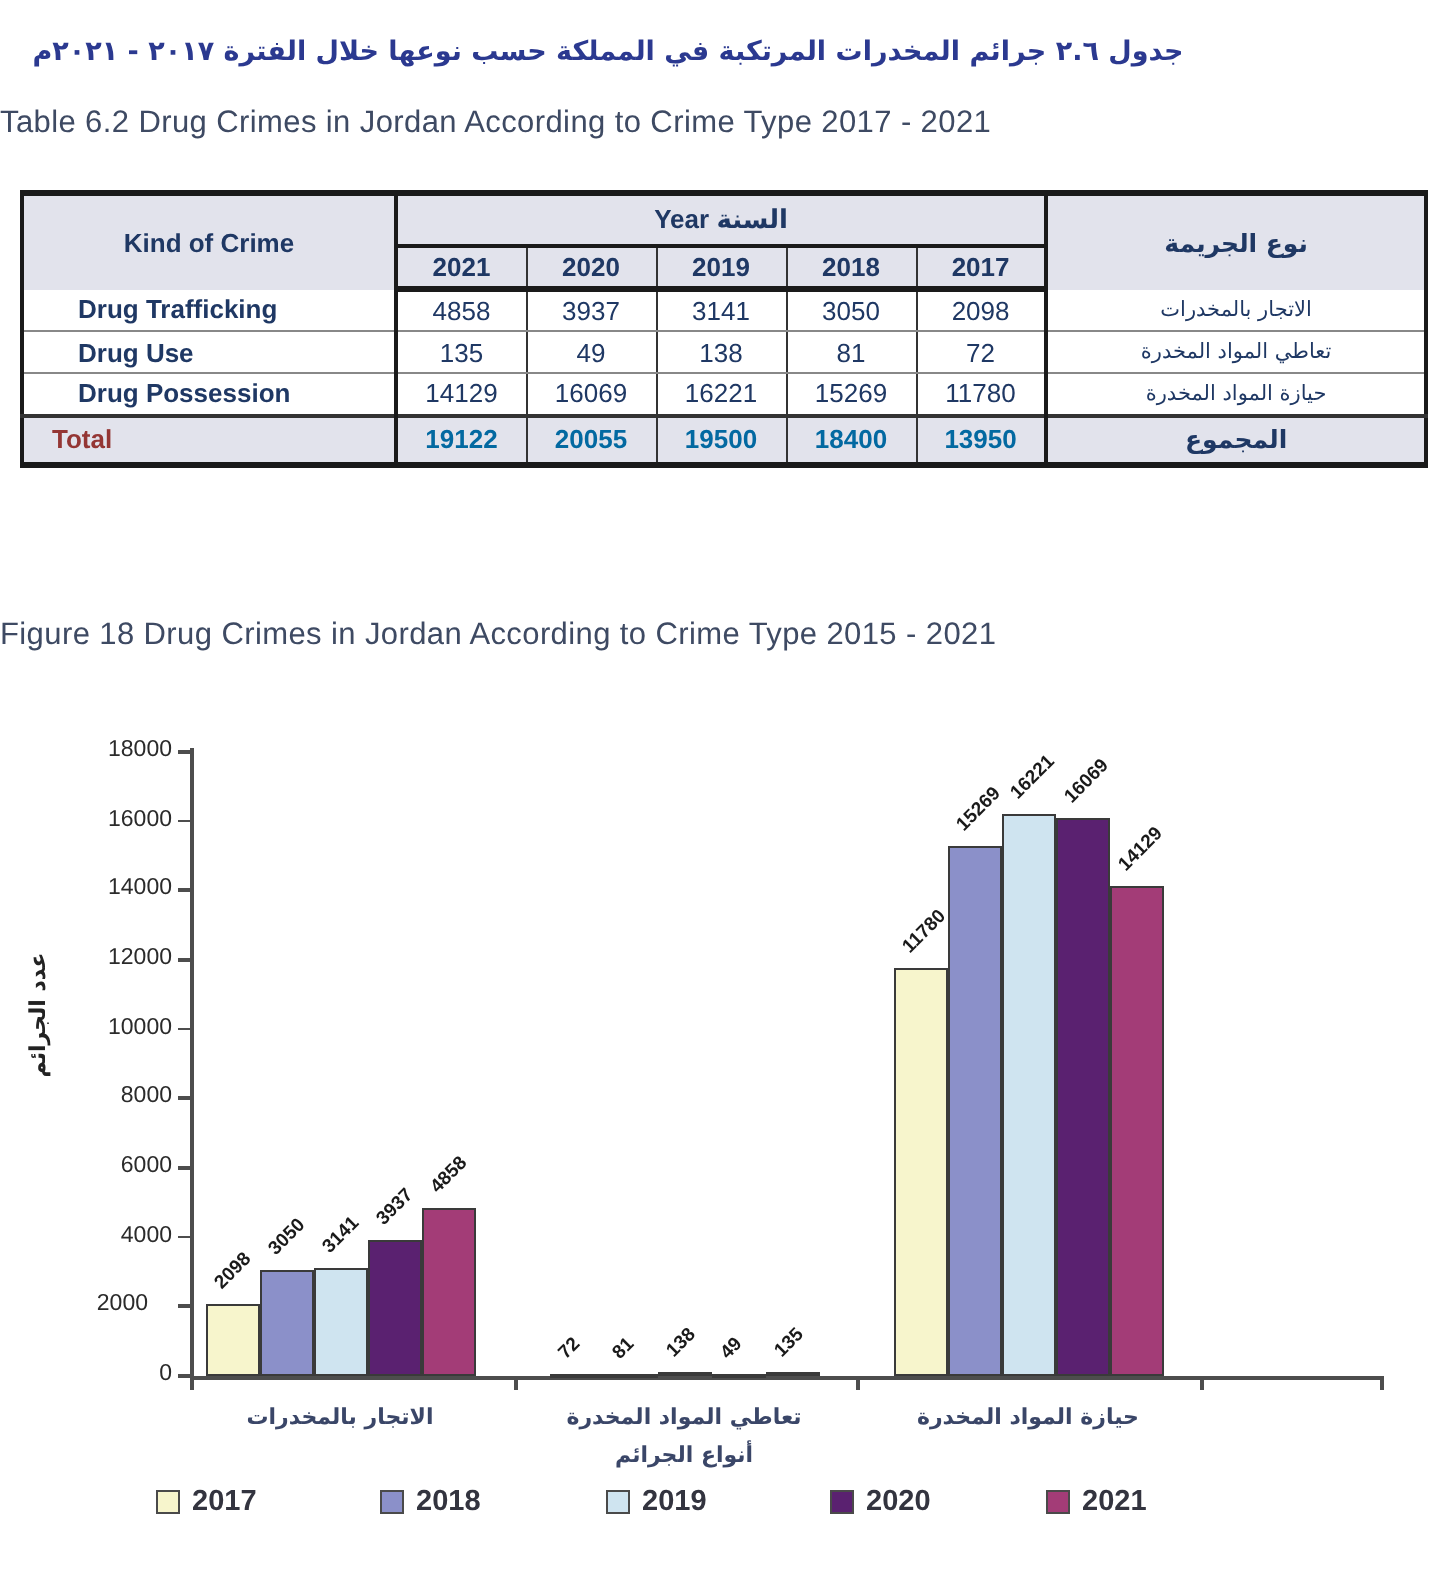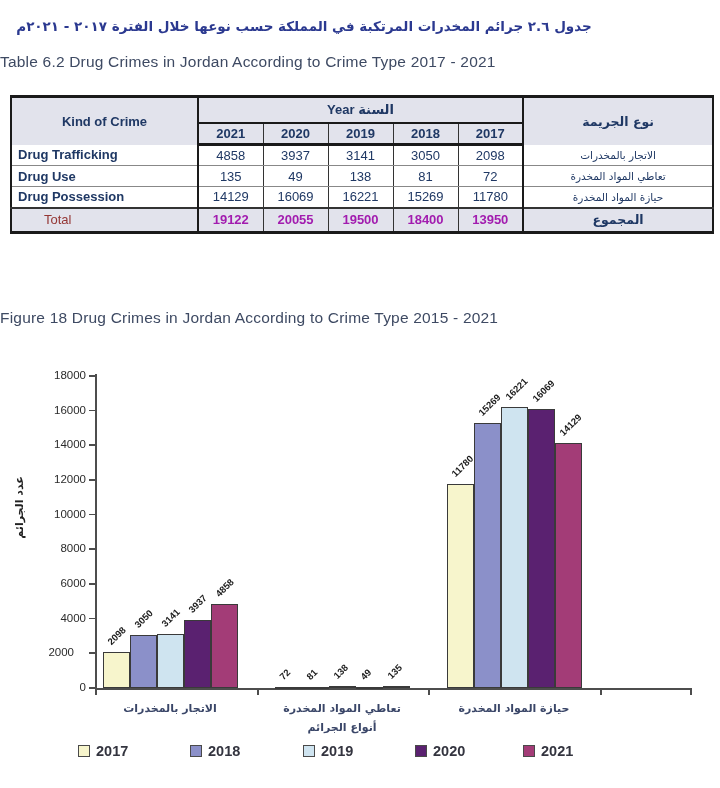--- a/index.html
+++ b/index.html
@@ -31,27 +31,27 @@
   }
   table.data th, table.data td { overflow:hidden; white-space:nowrap; }
   .hdr { background:#E2E3EC; color:#1F3864; font-weight:bold; font-size:13px; text-align:center; }
   th.kind { border-right:2px solid #1a1a1a; height:30px; }
   th.typear { border-left:2px solid #1a1a1a; font-family:"DejaVu Sans",sans-serif; direction:rtl; font-size:12.5px; }
   th.yearhdr { border-bottom:2px solid #1a1a1a; height:26px;margin-top:11px; }
   th.yearhdr .ar { font-family:"DejaVu Sans",sans-serif; }
   tr.yrow th { height:22px; border-right:1px solid #333; border-bottom:3px solid #1a1a1a; }
   tr.yrow th:last-of-type { border-right:2px solid #1a1a1a; }
   tr.drow td { height:21px; font-size:13px; color:#1F3864; border-bottom:1px solid #888; }
-  tr.drow td.lbl { padding-left:6px; font-weight:bold; border-right:2px solid #1a1a1a; }
+  tr.drow td.lbl { padding-left:27px; font-weight:bold; border-right:2px solid #1a1a1a; }
   tr.drow td.num { text-align:center; border-right:1px solid #333; }
   tr.drow td.arlbl { border-left:2px solid #1a1a1a; text-align:center;
     font-family:"DejaVu Sans",sans-serif; direction:rtl; font-size:10.5px; font-weight:normal; }
   tr.trow td { height:25px; background:#E2E3EC; font-size:13px; border-top:2px solid #333; }
-  tr.trow td.lbl { padding-left:32px; font-weight:normal; color:#943634; border-right:2px solid #1a1a1a; }
-  tr.trow td.num { text-align:center; color:#a21caf; font-weight:bold; border-right:1px solid #333; }
+  tr.trow td.lbl { padding-left:14px; font-weight:bold; color:#943634; border-right:2px solid #1a1a1a; }
+  tr.trow td.num { text-align:center; color:#0369a1; font-weight:bold; border-right:1px solid #333; }
   tr.trow td.arlbl { border-left:2px solid #1a1a1a; text-align:center; color:#1F3864;
     font-family:"DejaVu Sans",sans-serif; direction:rtl; font-size:12.5px; font-weight:bold; }
 
   
   #chart { position:absolute; left:0; top:355px; width:720px; height:385px; }
   .axis-y { position:absolute; left:95px; top:19px; width:2px; height:316px; background:#4d4d4d; }
   .axis-x { position:absolute; left:95px; top:333px; width:597px; height:2px; background:#4d4d4d; }
   .ytick-label { position:absolute; width:58px; text-align:right; font-size:11.5px; color:#2b2b2b; }
   .ytick-mark { position:absolute; width:7px; height:1.5px; background:#4d4d4d; }
   .xtick-mark { position:absolute; width:1.5px; height:6px; top:334px; background:#4d4d4d; }

